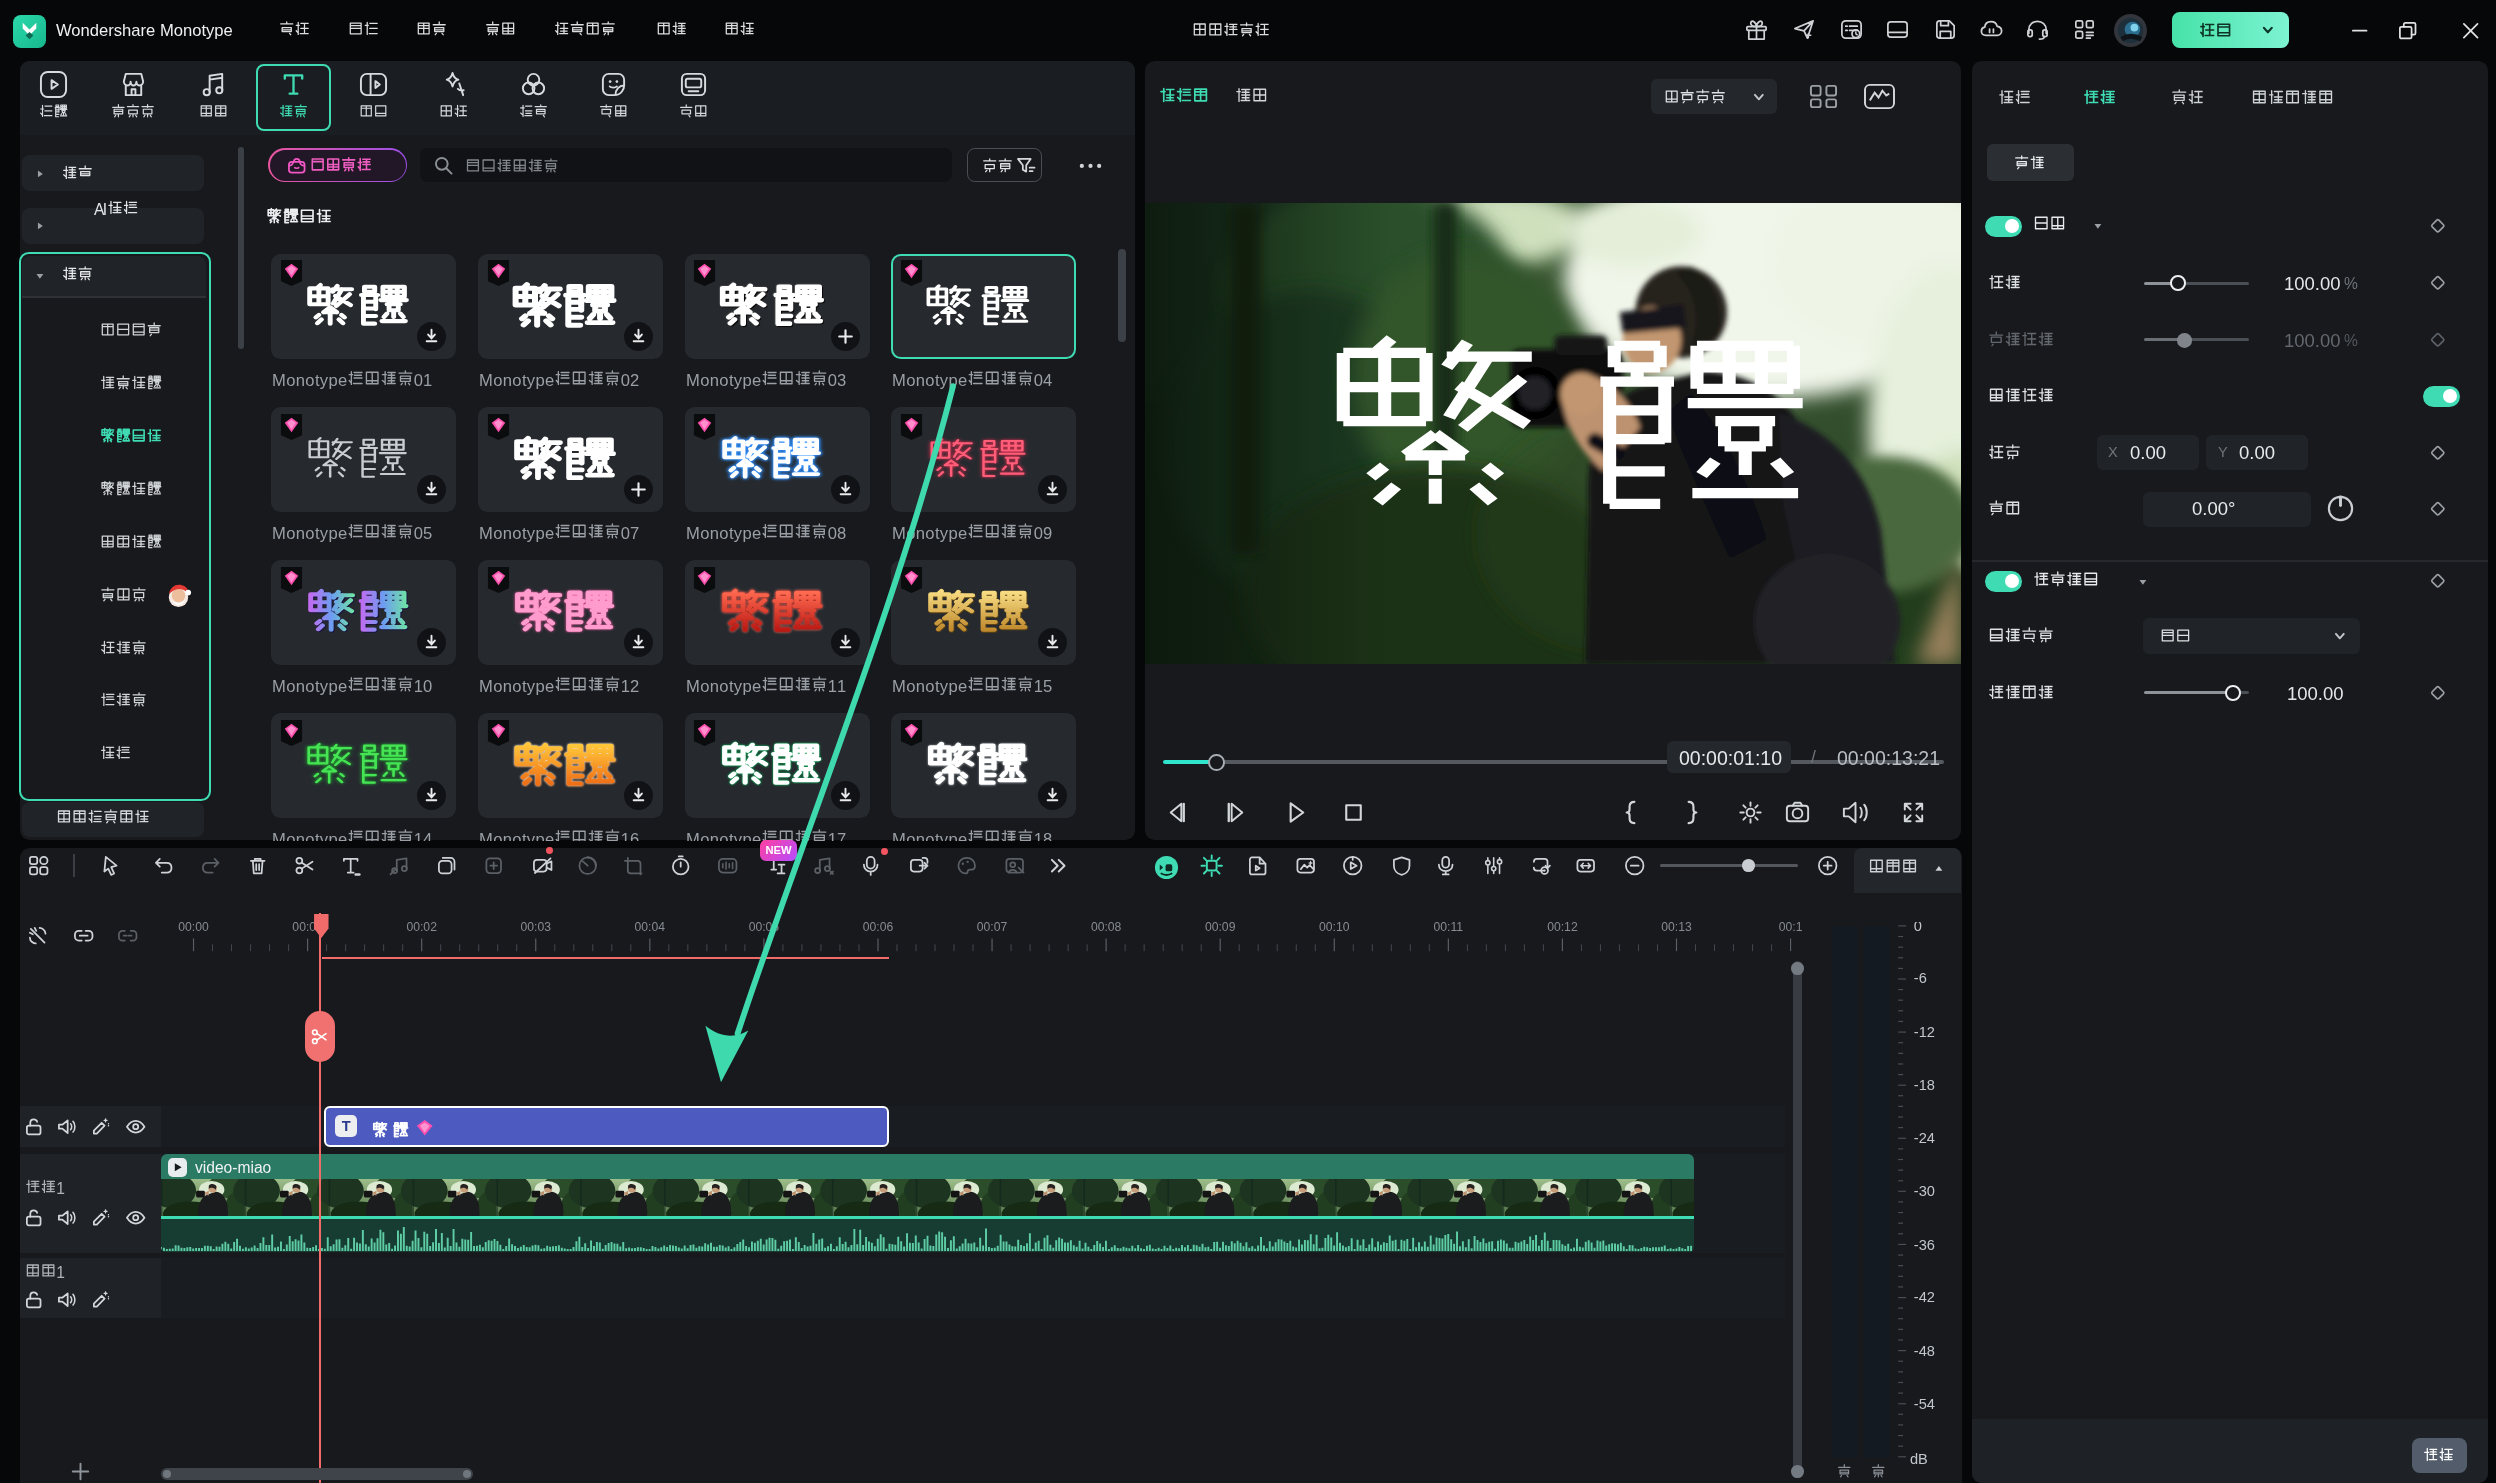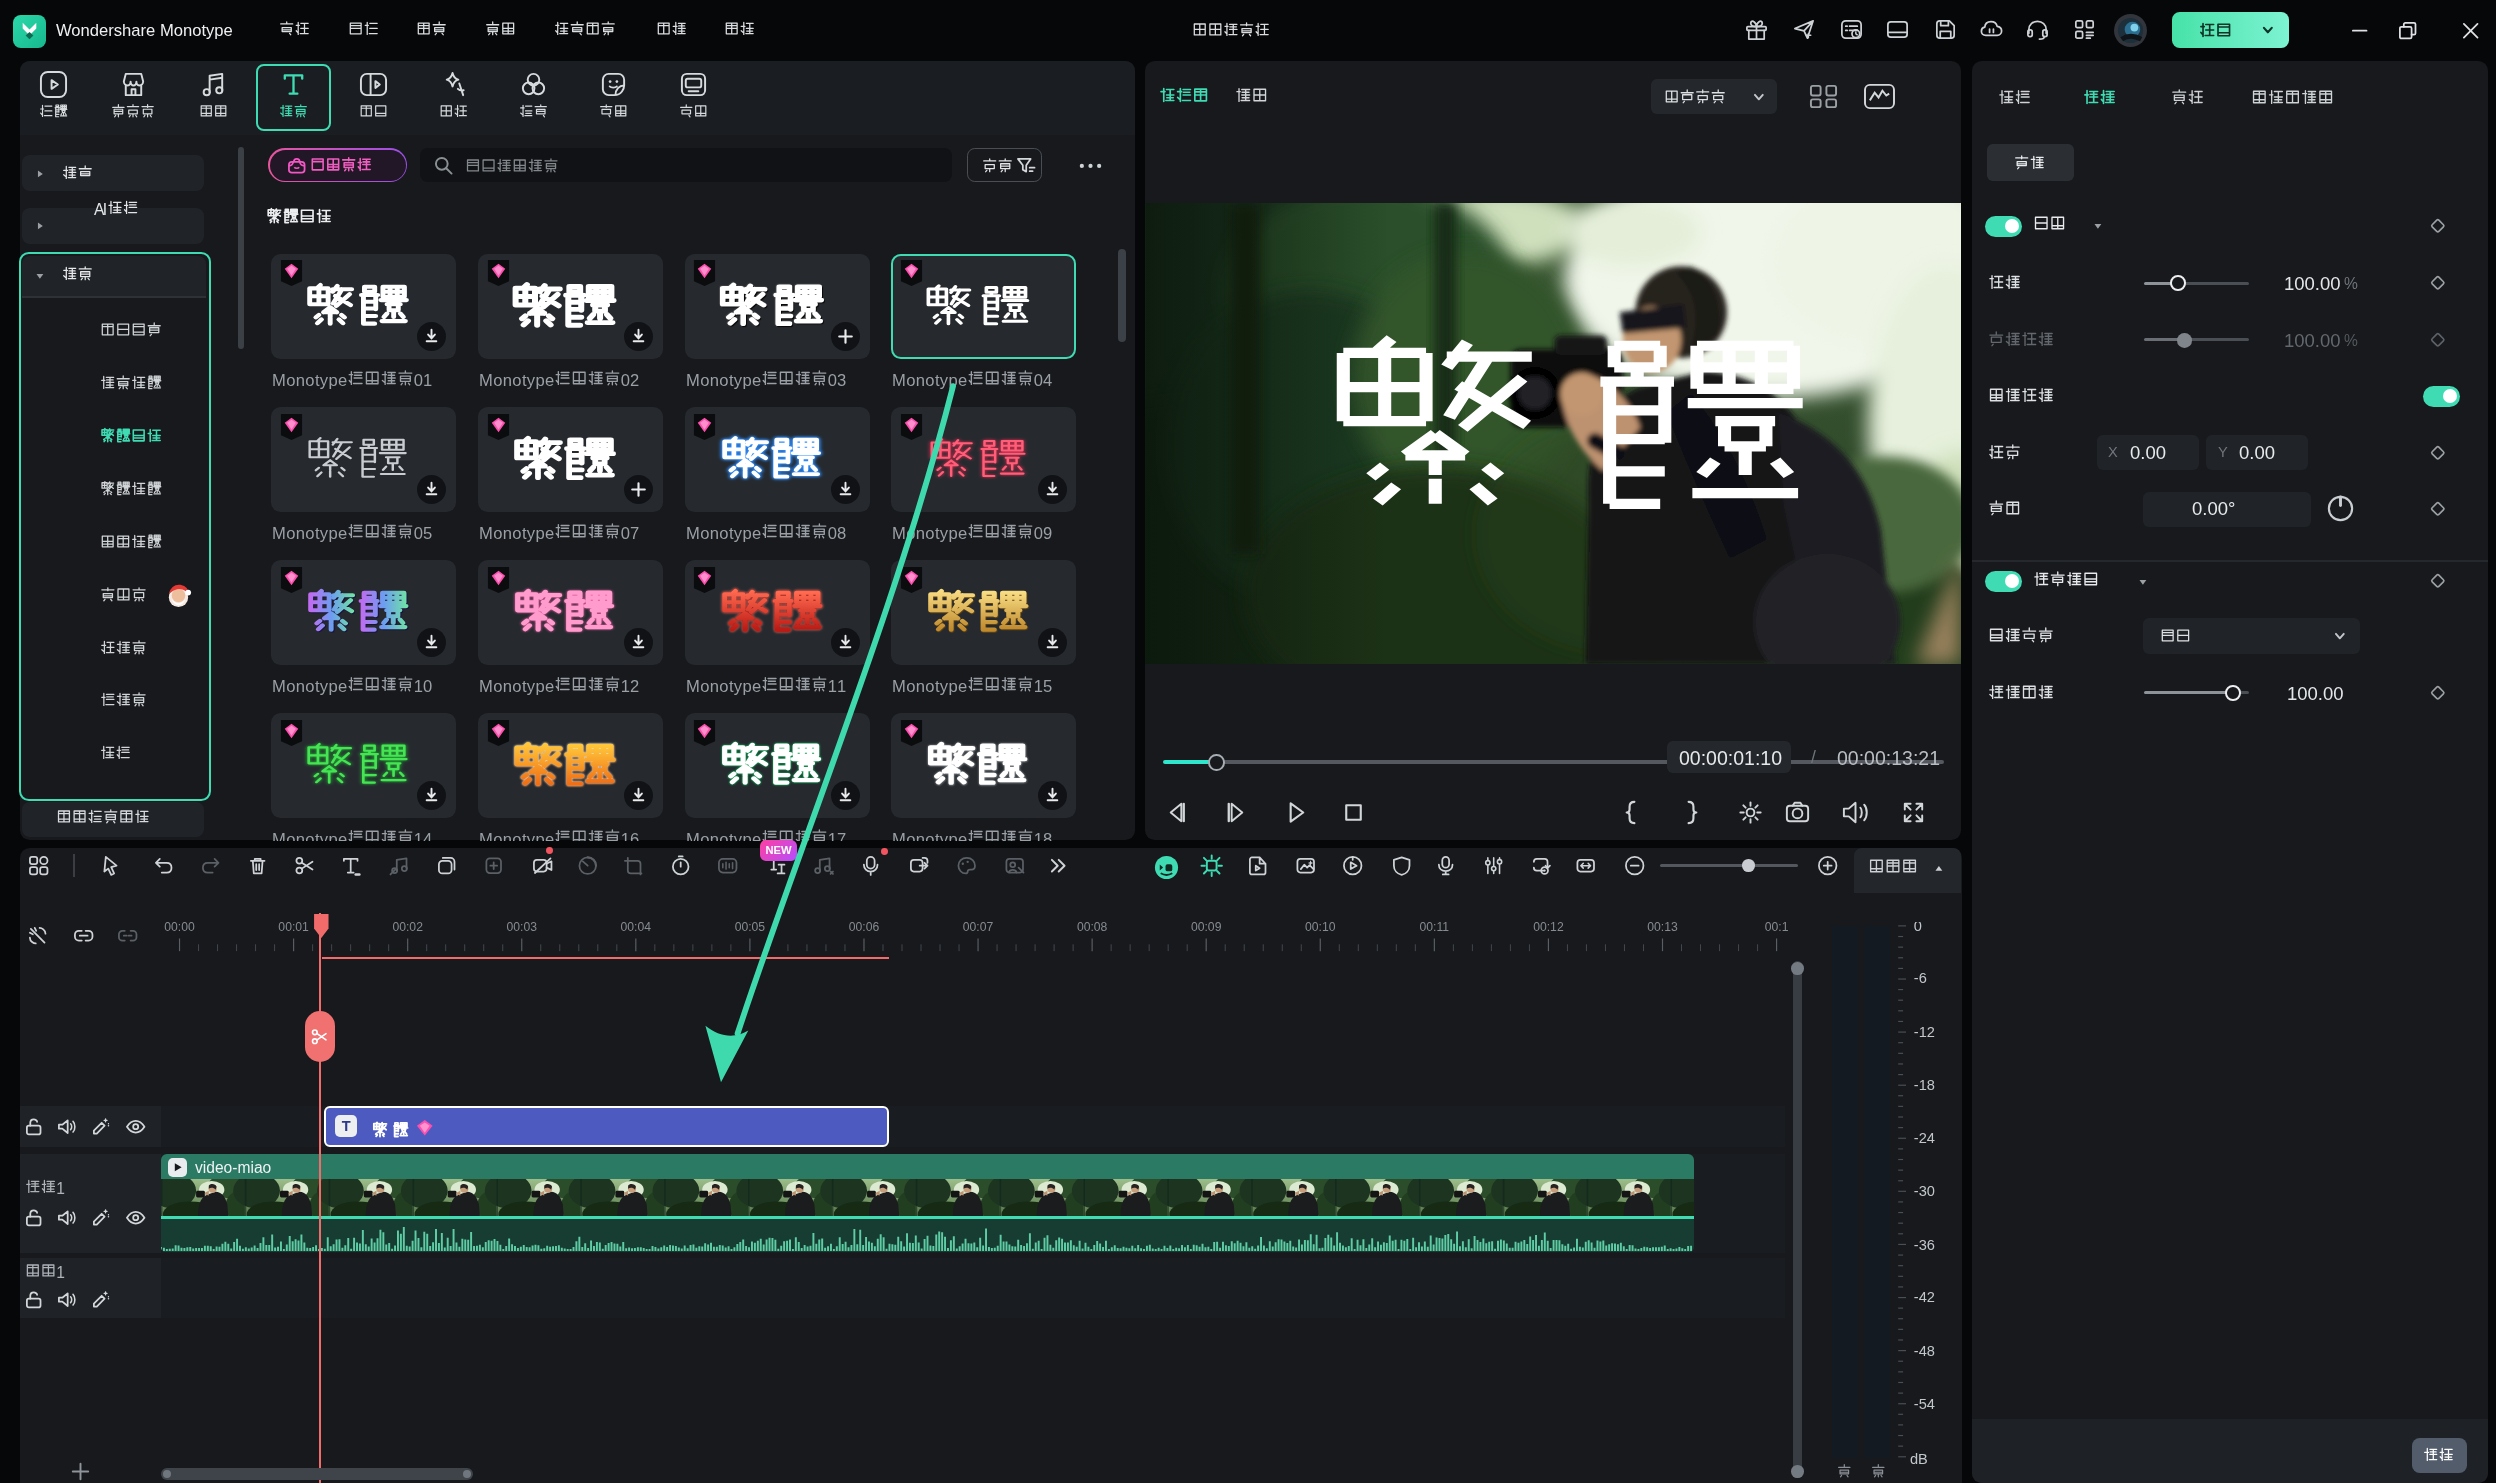--- a/index.html
+++ b/index.html
@@ -2071,21 +2071,21 @@
 <div style="position:absolute;left:72px;top:924px;">
     <svg width="23.4" height="23.4" viewBox="0 0 24 24" fill="none" style="display:block;">
       <path d="M10 7 H7 C4.8 7 3 8.8 3 11 V13 C3 15.2 4.8 17 7 17 H10 M14 7 H17 C19.2 7 21 8.8 21 11 V13 C21 15.2 19.2 17 17 17 H14 M8 12 H16" stroke="#cfd3d7" stroke-width="1.8" stroke-linecap="round" stroke-linejoin="round"></path>
     </svg>
   </div>
 <div style="position:absolute;left:116px;top:924px;">
     <svg width="23.4" height="23.4" viewBox="0 0 24 24" fill="none" style="display:block;">
       <path d="M9 7 H6.5 C4.6 7 3 8.6 3 10.5 V13.5 C3 15.4 4.6 17 6.5 17 H9 M15 7 H17.5 C19.4 7 21 8.6 21 10.5 V13.5 C21 15.4 19.4 17 17.5 17 H15 M8 12 H11 M13 12 H16" stroke="#5b6066" stroke-width="1.8" stroke-linecap="round" stroke-linejoin="round"></path>
     </svg>
   </div>
-<div style="position:absolute;left:161px;top:913px;text-align:center;">
+<div style="position:absolute;left:175px;top:913px;text-align:center;">
     <svg width="1638" height="49" viewBox="0 0 1680 50" style="display:block">
       <text x="19" y="18" font-family="Liberation Sans" font-size="12.5" fill="#868b91" text-anchor="middle">00:00</text>
       <text x="136" y="18" font-family="Liberation Sans" font-size="12.5" fill="#868b91" text-anchor="middle">00:01</text>
       <text x="253" y="18" font-family="Liberation Sans" font-size="12.5" fill="#868b91" text-anchor="middle">00:02</text>
       <text x="370" y="18" font-family="Liberation Sans" font-size="12.5" fill="#868b91" text-anchor="middle">00:03</text>
       <text x="487" y="18" font-family="Liberation Sans" font-size="12.5" fill="#868b91" text-anchor="middle">00:04</text>
       <text x="604" y="18" font-family="Liberation Sans" font-size="12.5" fill="#868b91" text-anchor="middle">00:05</text>
       <text x="721" y="18" font-family="Liberation Sans" font-size="12.5" fill="#868b91" text-anchor="middle">00:06</text>
       <text x="838" y="18" font-family="Liberation Sans" font-size="12.5" fill="#868b91" text-anchor="middle">00:07</text>
       <text x="955" y="18" font-family="Liberation Sans" font-size="12.5" fill="#868b91" text-anchor="middle">00:08</text>

